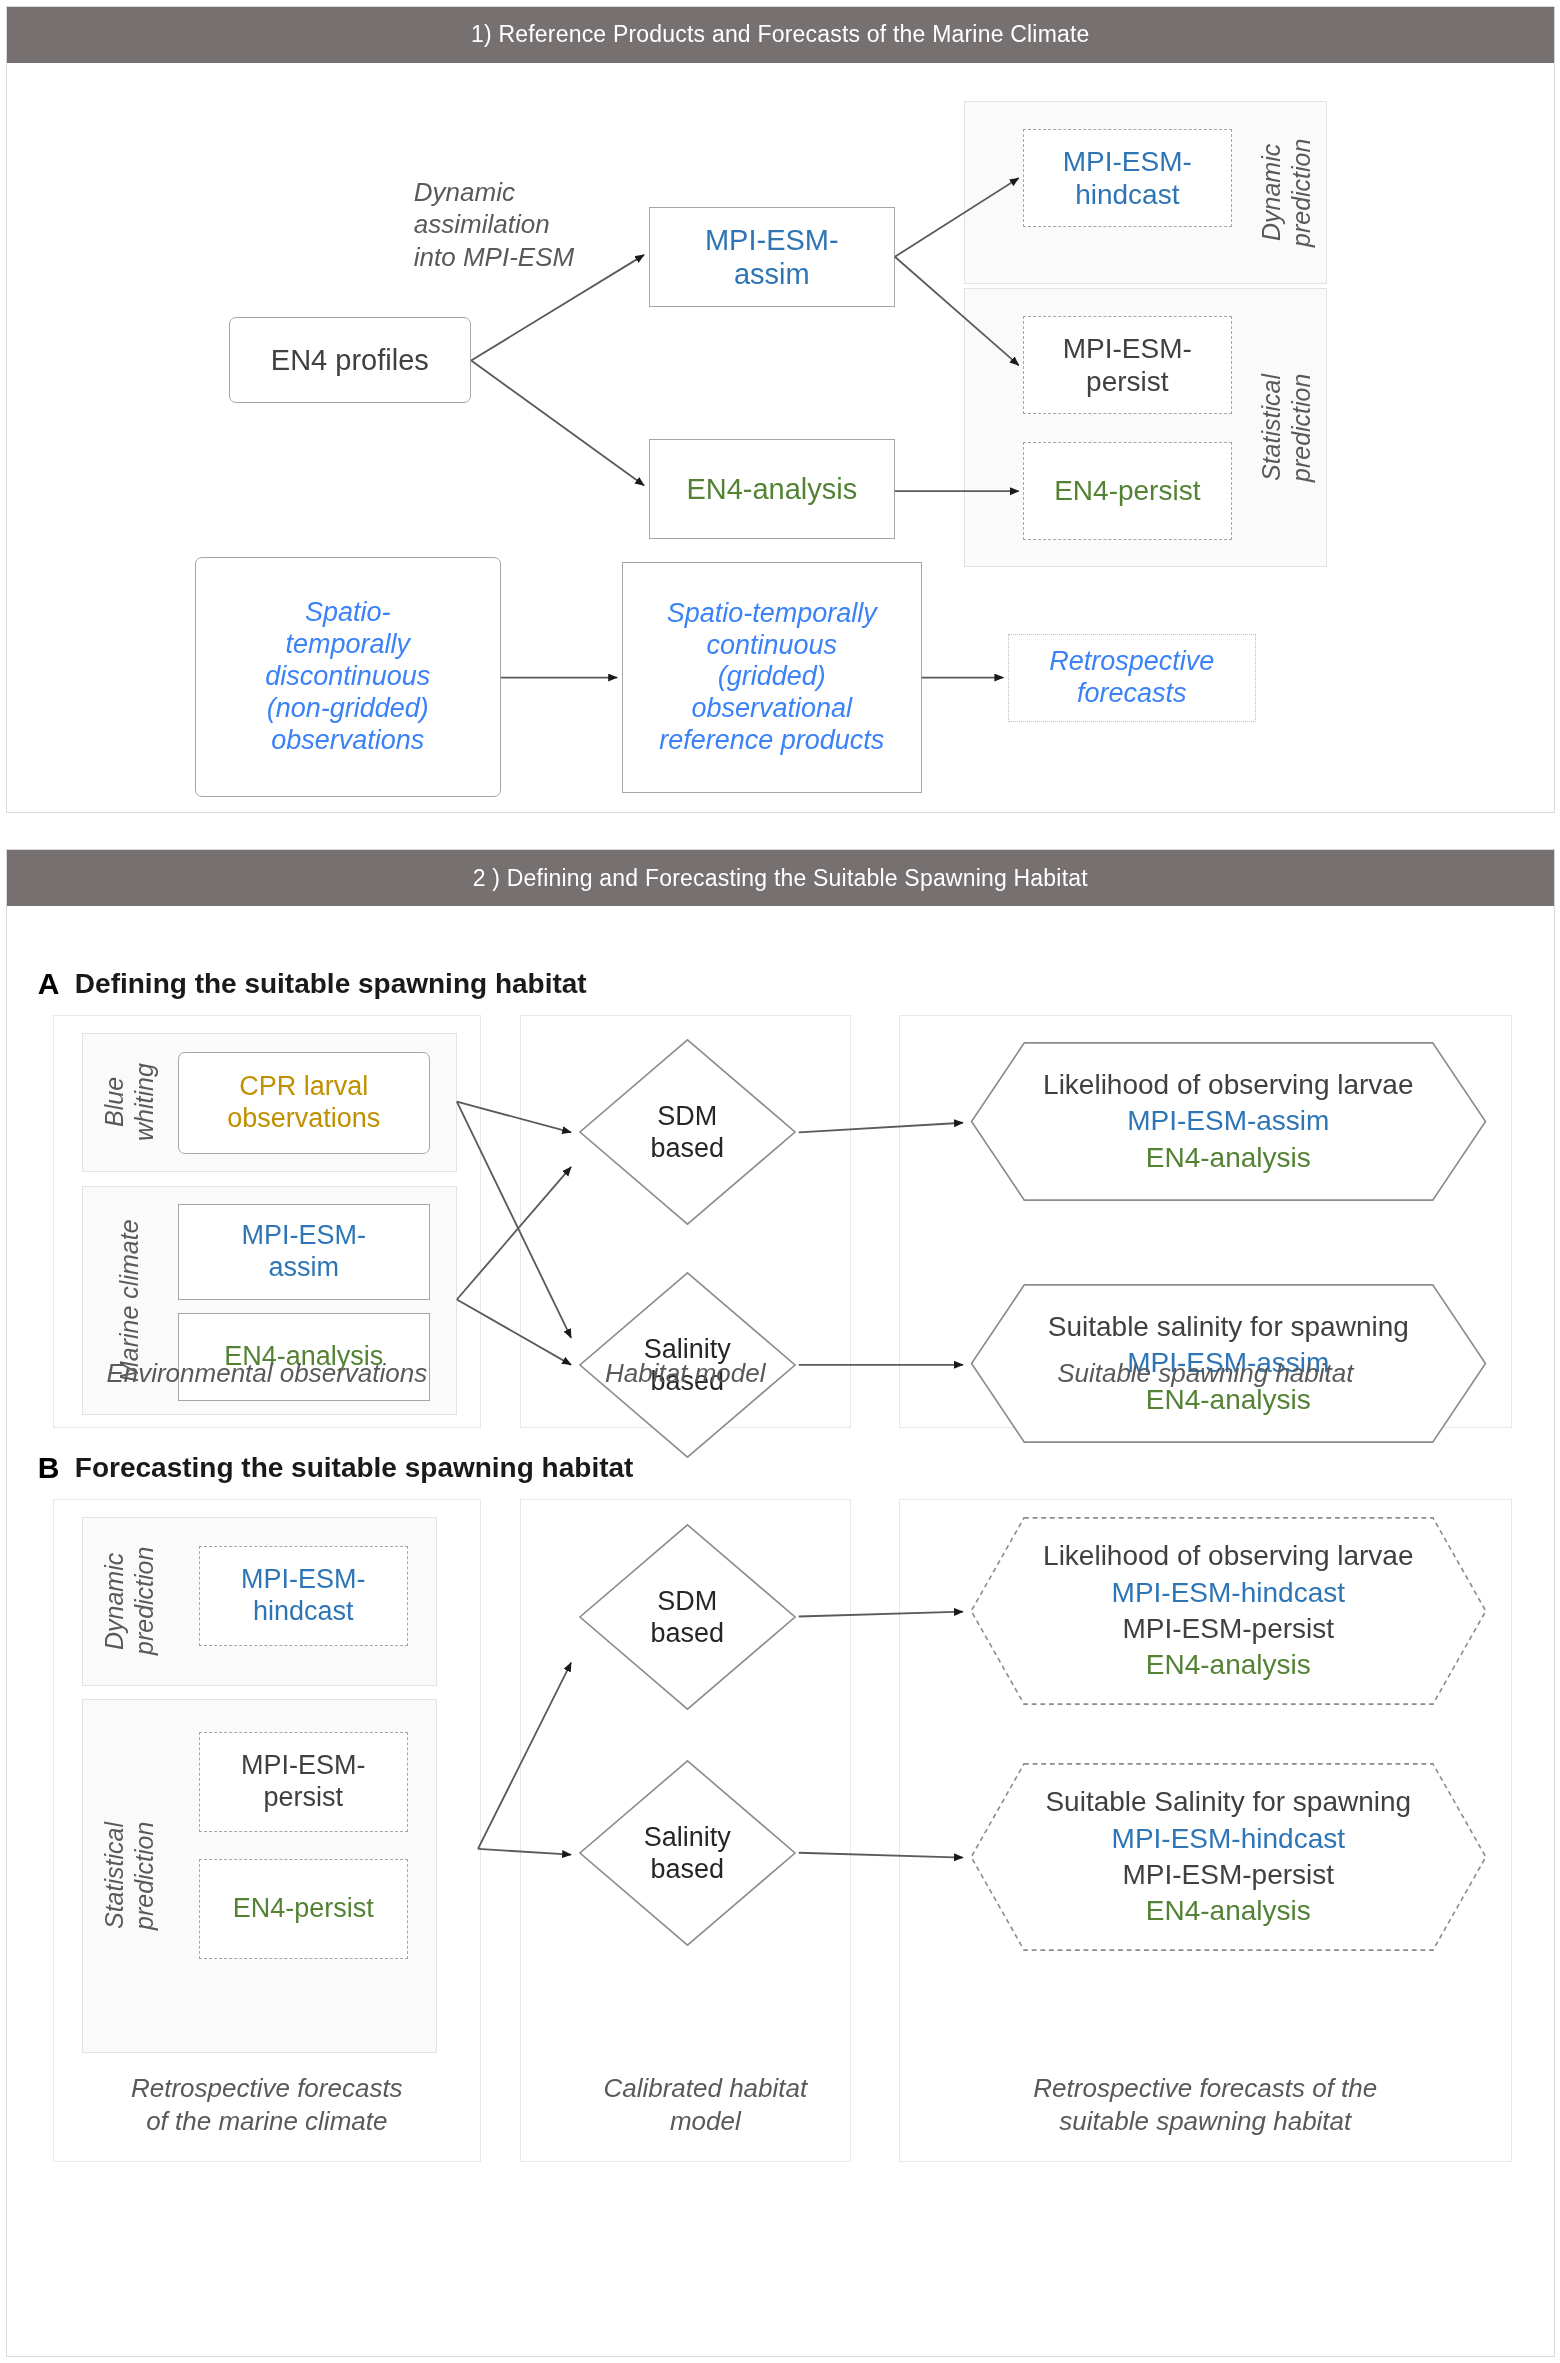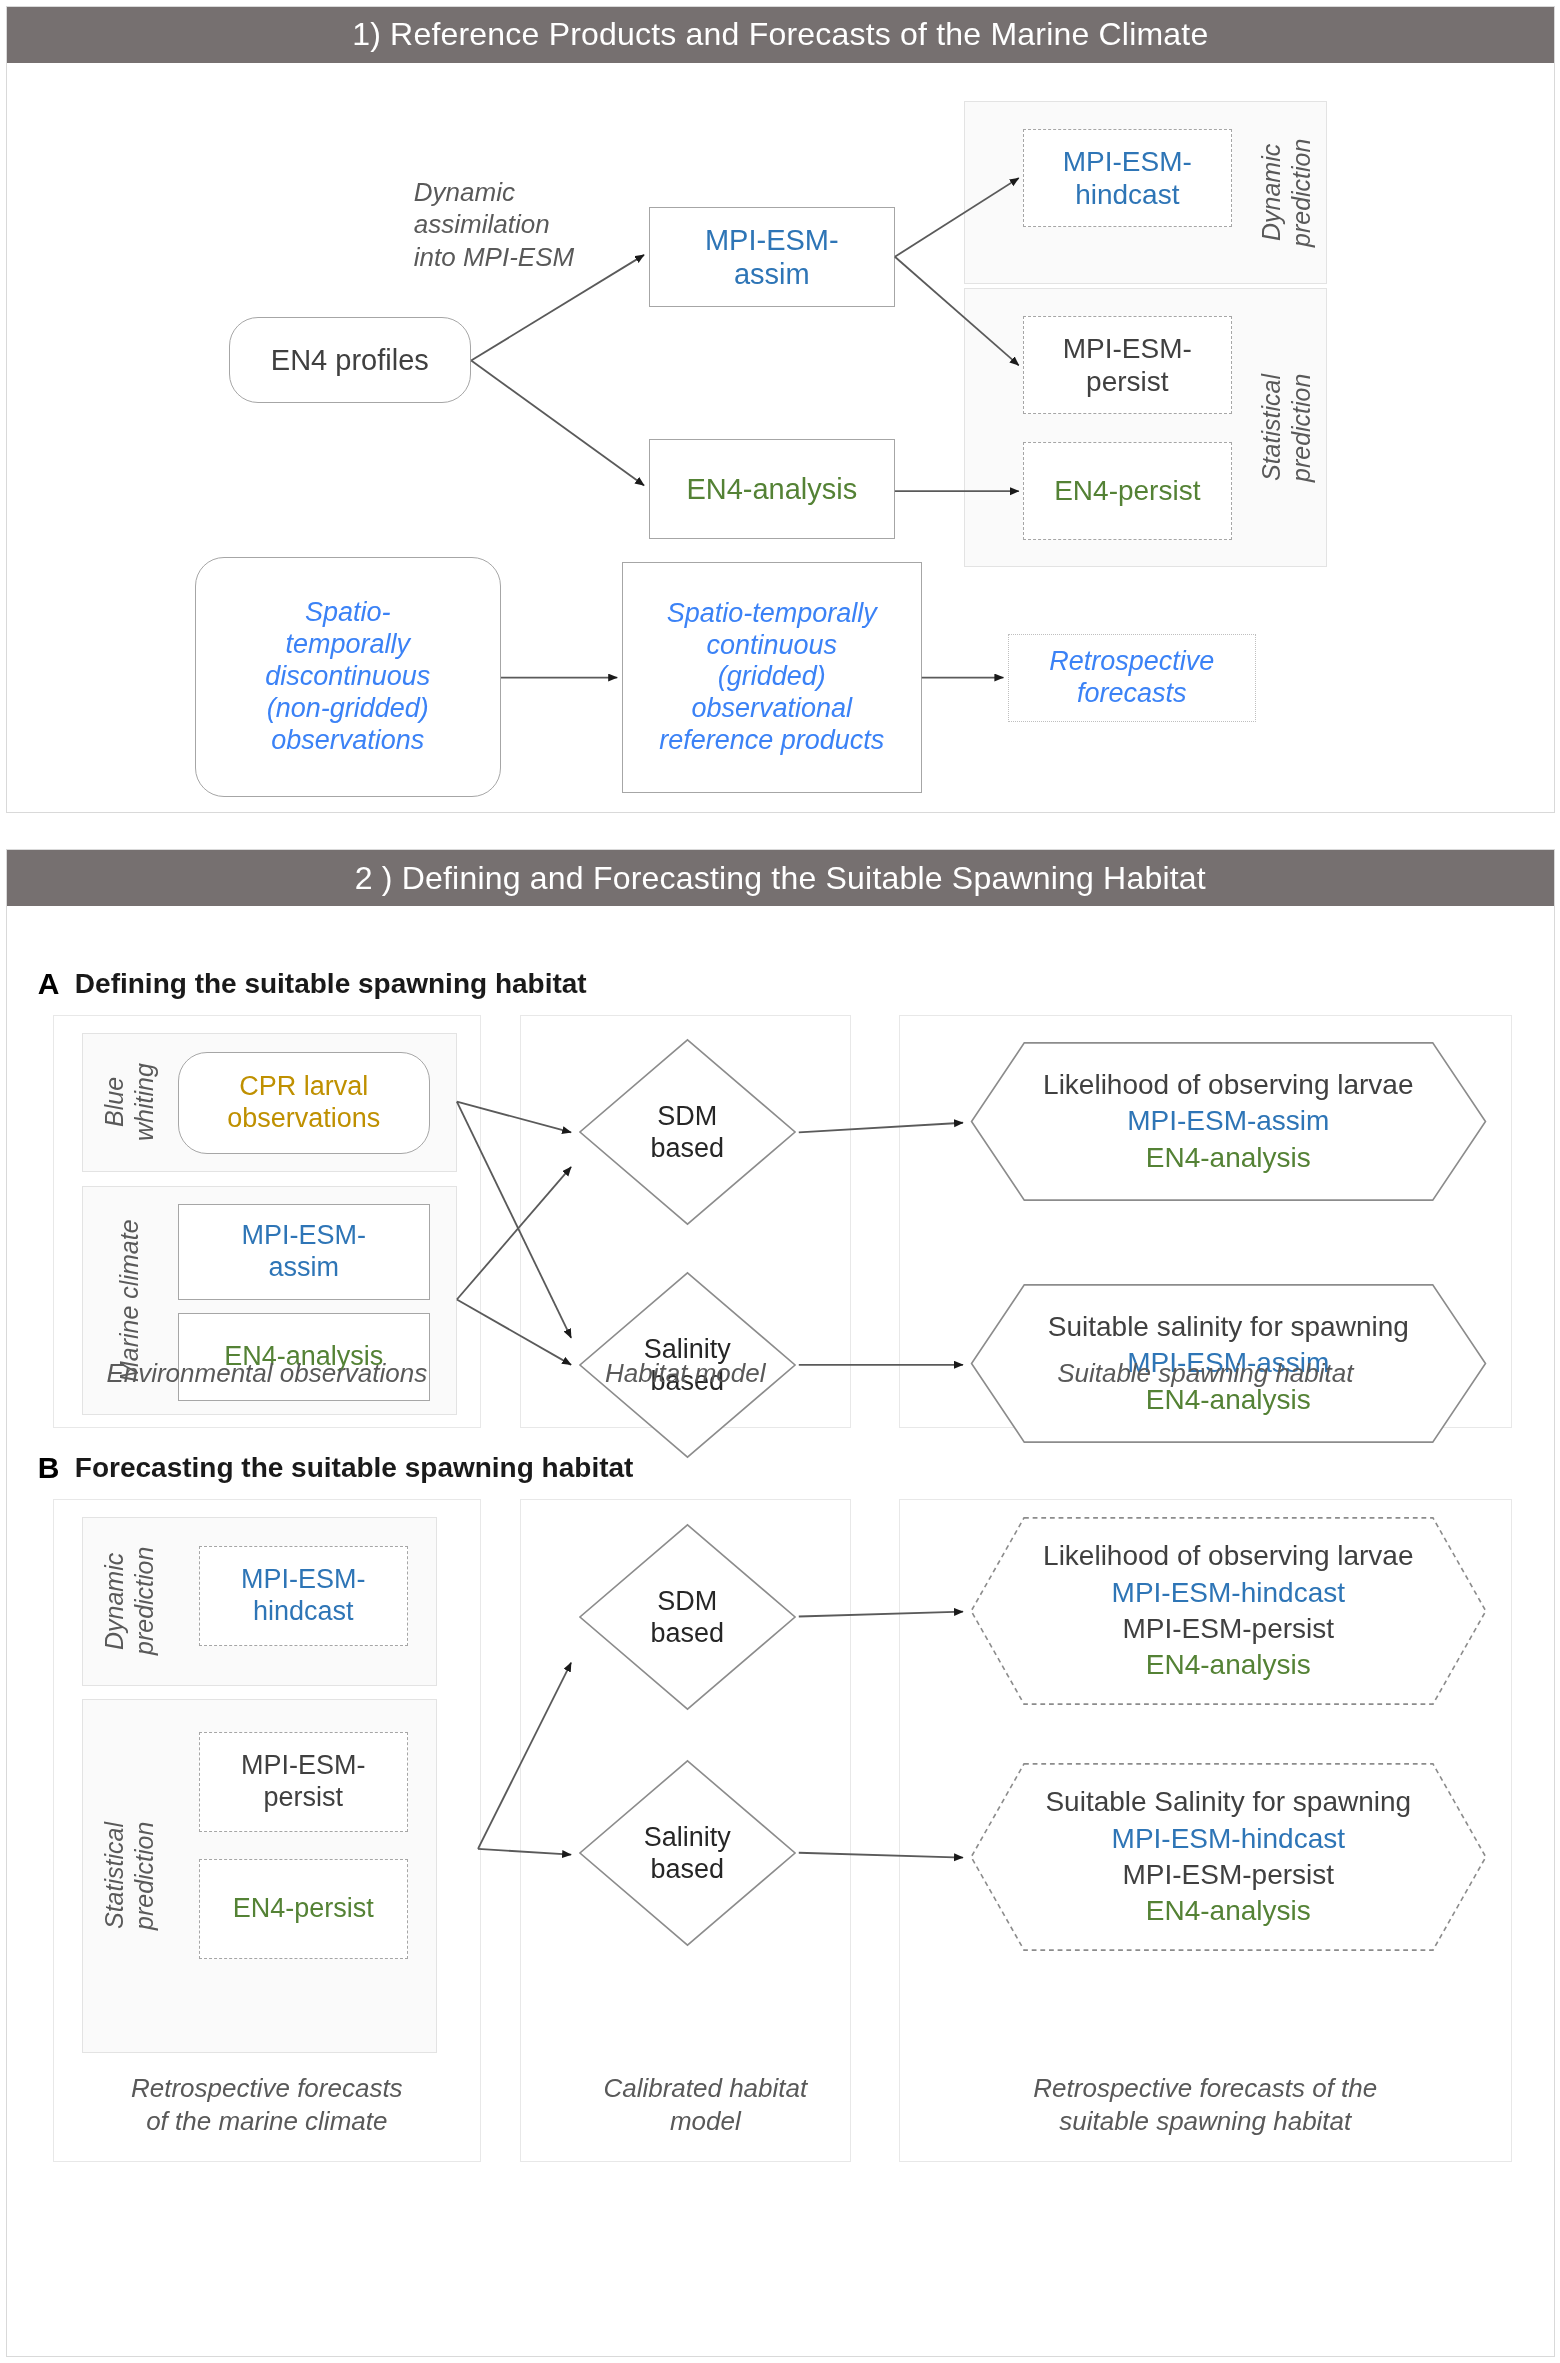--- a/index.html
+++ b/index.html
@@ -10,35 +10,35 @@
     color: #404040;
   }
   #root { position: relative; width: 1560px; height: 2363px; overflow: hidden; }
 
   
   .panel { position: absolute; border: 1.9px solid #d9d9d9; background:#fff; }
   .panel-header {
     position: absolute; left: 0; top: 0; right: 0;
     background: #767070; color: #ffffff;
     display: flex; align-items: center; justify-content: center;
-    font-size: 32px; font-weight: 400; letter-spacing: 0.2px;
+    font-size: 23px; font-weight: 400; letter-spacing: 0.2px;
   }
 
   
   .node {
     position: absolute;
     display: flex; flex-direction: column;
     align-items: center; justify-content: center;
     text-align: center; line-height: 1.18;
     background: #ffffff;
   }
   .solid   { border: 1.5px solid #a6a6a6; }
   .dashed  { border: 1.7px dashed #a6a6a6; }
   .dotted  { border: 1.9px dotted #bfbfbf; }
-  .round   { border-radius: 29px; }
+  .round   { border-radius: 7px; }
 
   .group {
     position: absolute;
     border: 1.4px solid #e3e3e3;
     background: #fafafa;
   }
   .group-plain {
     position: absolute;
     border: 1.4px solid #e8e8e8;
     background: #ffffff;

